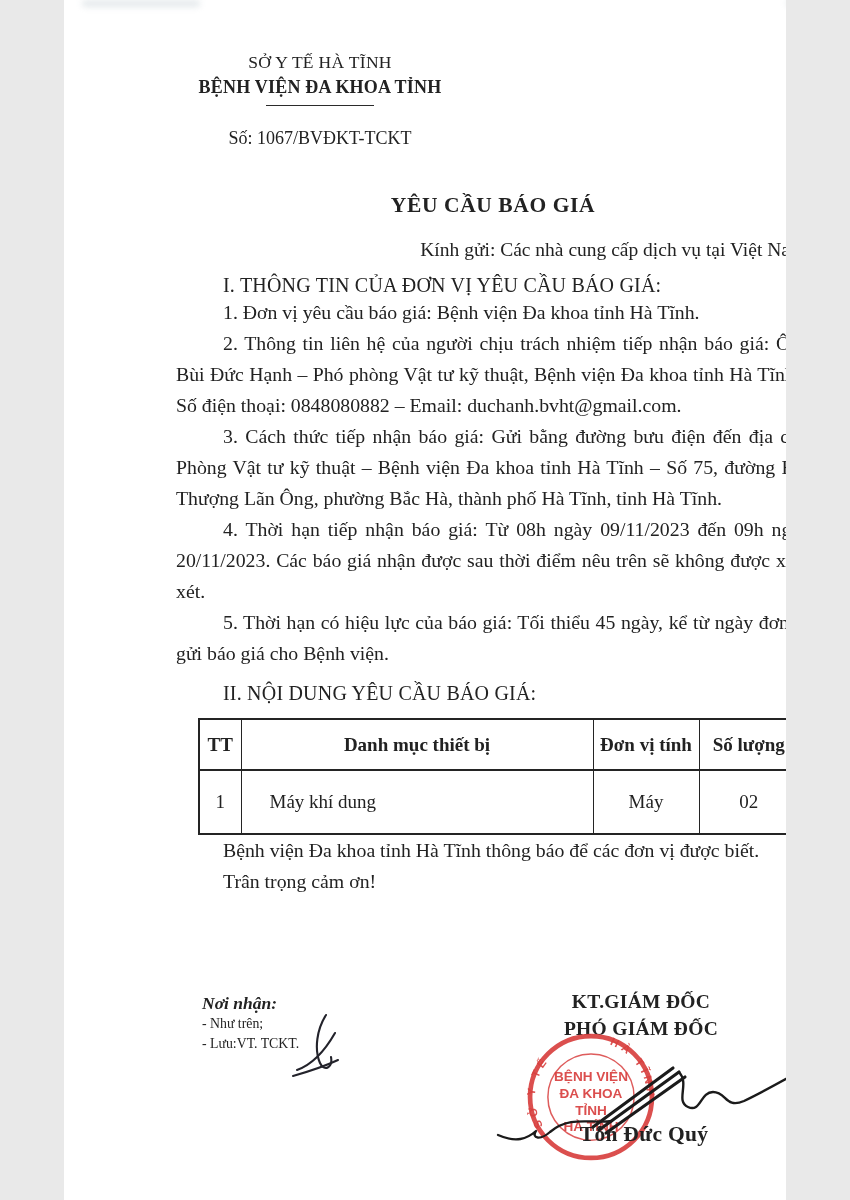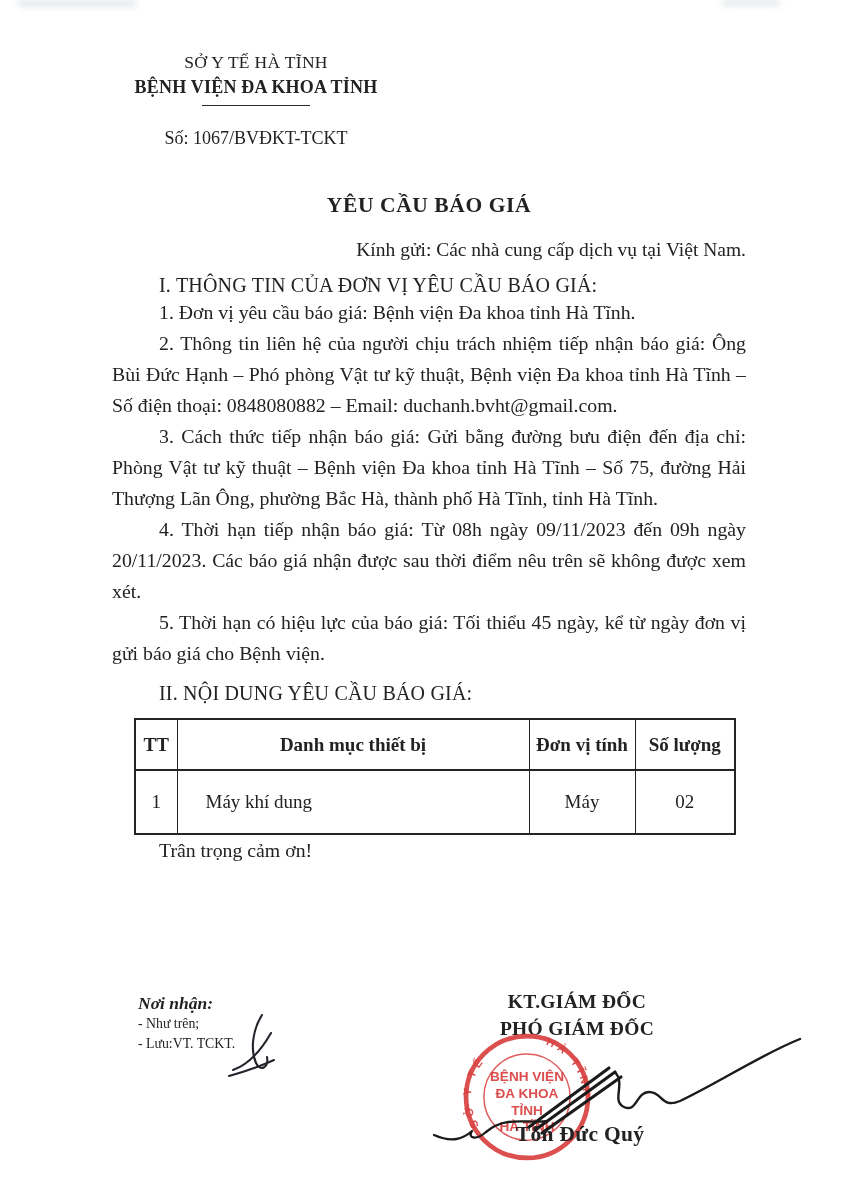--- a/index.html
+++ b/index.html
@@ -1,18 +1,18 @@
 <!DOCTYPE html>
 <html><head>
 <meta charset="utf-8">
 <style>
   html,body{margin:0;padding:0;background:#e9e9e9;}
   .page{
     position:relative;
-    width:850px;height:1200px;
+    width:722px;height:1200px;
     margin:0 auto;
     background:#ffffff;
     font-family:"Liberation Serif", serif;
     color:#222;
     overflow:hidden;
   }
   .smudge{position:absolute;background:#9fb0ba;filter:blur(3px);opacity:.28;border-radius:3px;}
   .smudge.tl{left:18px;top:0;width:118px;height:7px;}
   .smudge.tr{left:722px;top:0;width:58px;height:6px;}
 
@@ -121,20 +121,21 @@
       <tbody>
         <tr>
           <td class="c">1</td>
           <td class="l">Máy khí dung</td>
           <td class="c">Máy</td>
           <td class="c">02</td>
         </tr>
       </tbody>
     </table>
 
+    <p class="body closing1">Bệnh viện Đa khoa tỉnh Hà Tĩnh thông báo để các đơn vị được biết.</p>
     <p class="body closing2">Trân trọng cảm ơn!</p>
   </div>
 
   <div class="noi-nhan">
     <div class="noi-nhan-label">Nơi nhận:</div>
     <div class="noi-nhan-item">- Như trên;</div>
     <div class="noi-nhan-item">- Lưu:VT. TCKT.</div>
   </div>
 
   <svg class="initial" viewBox="0 0 64 74">

